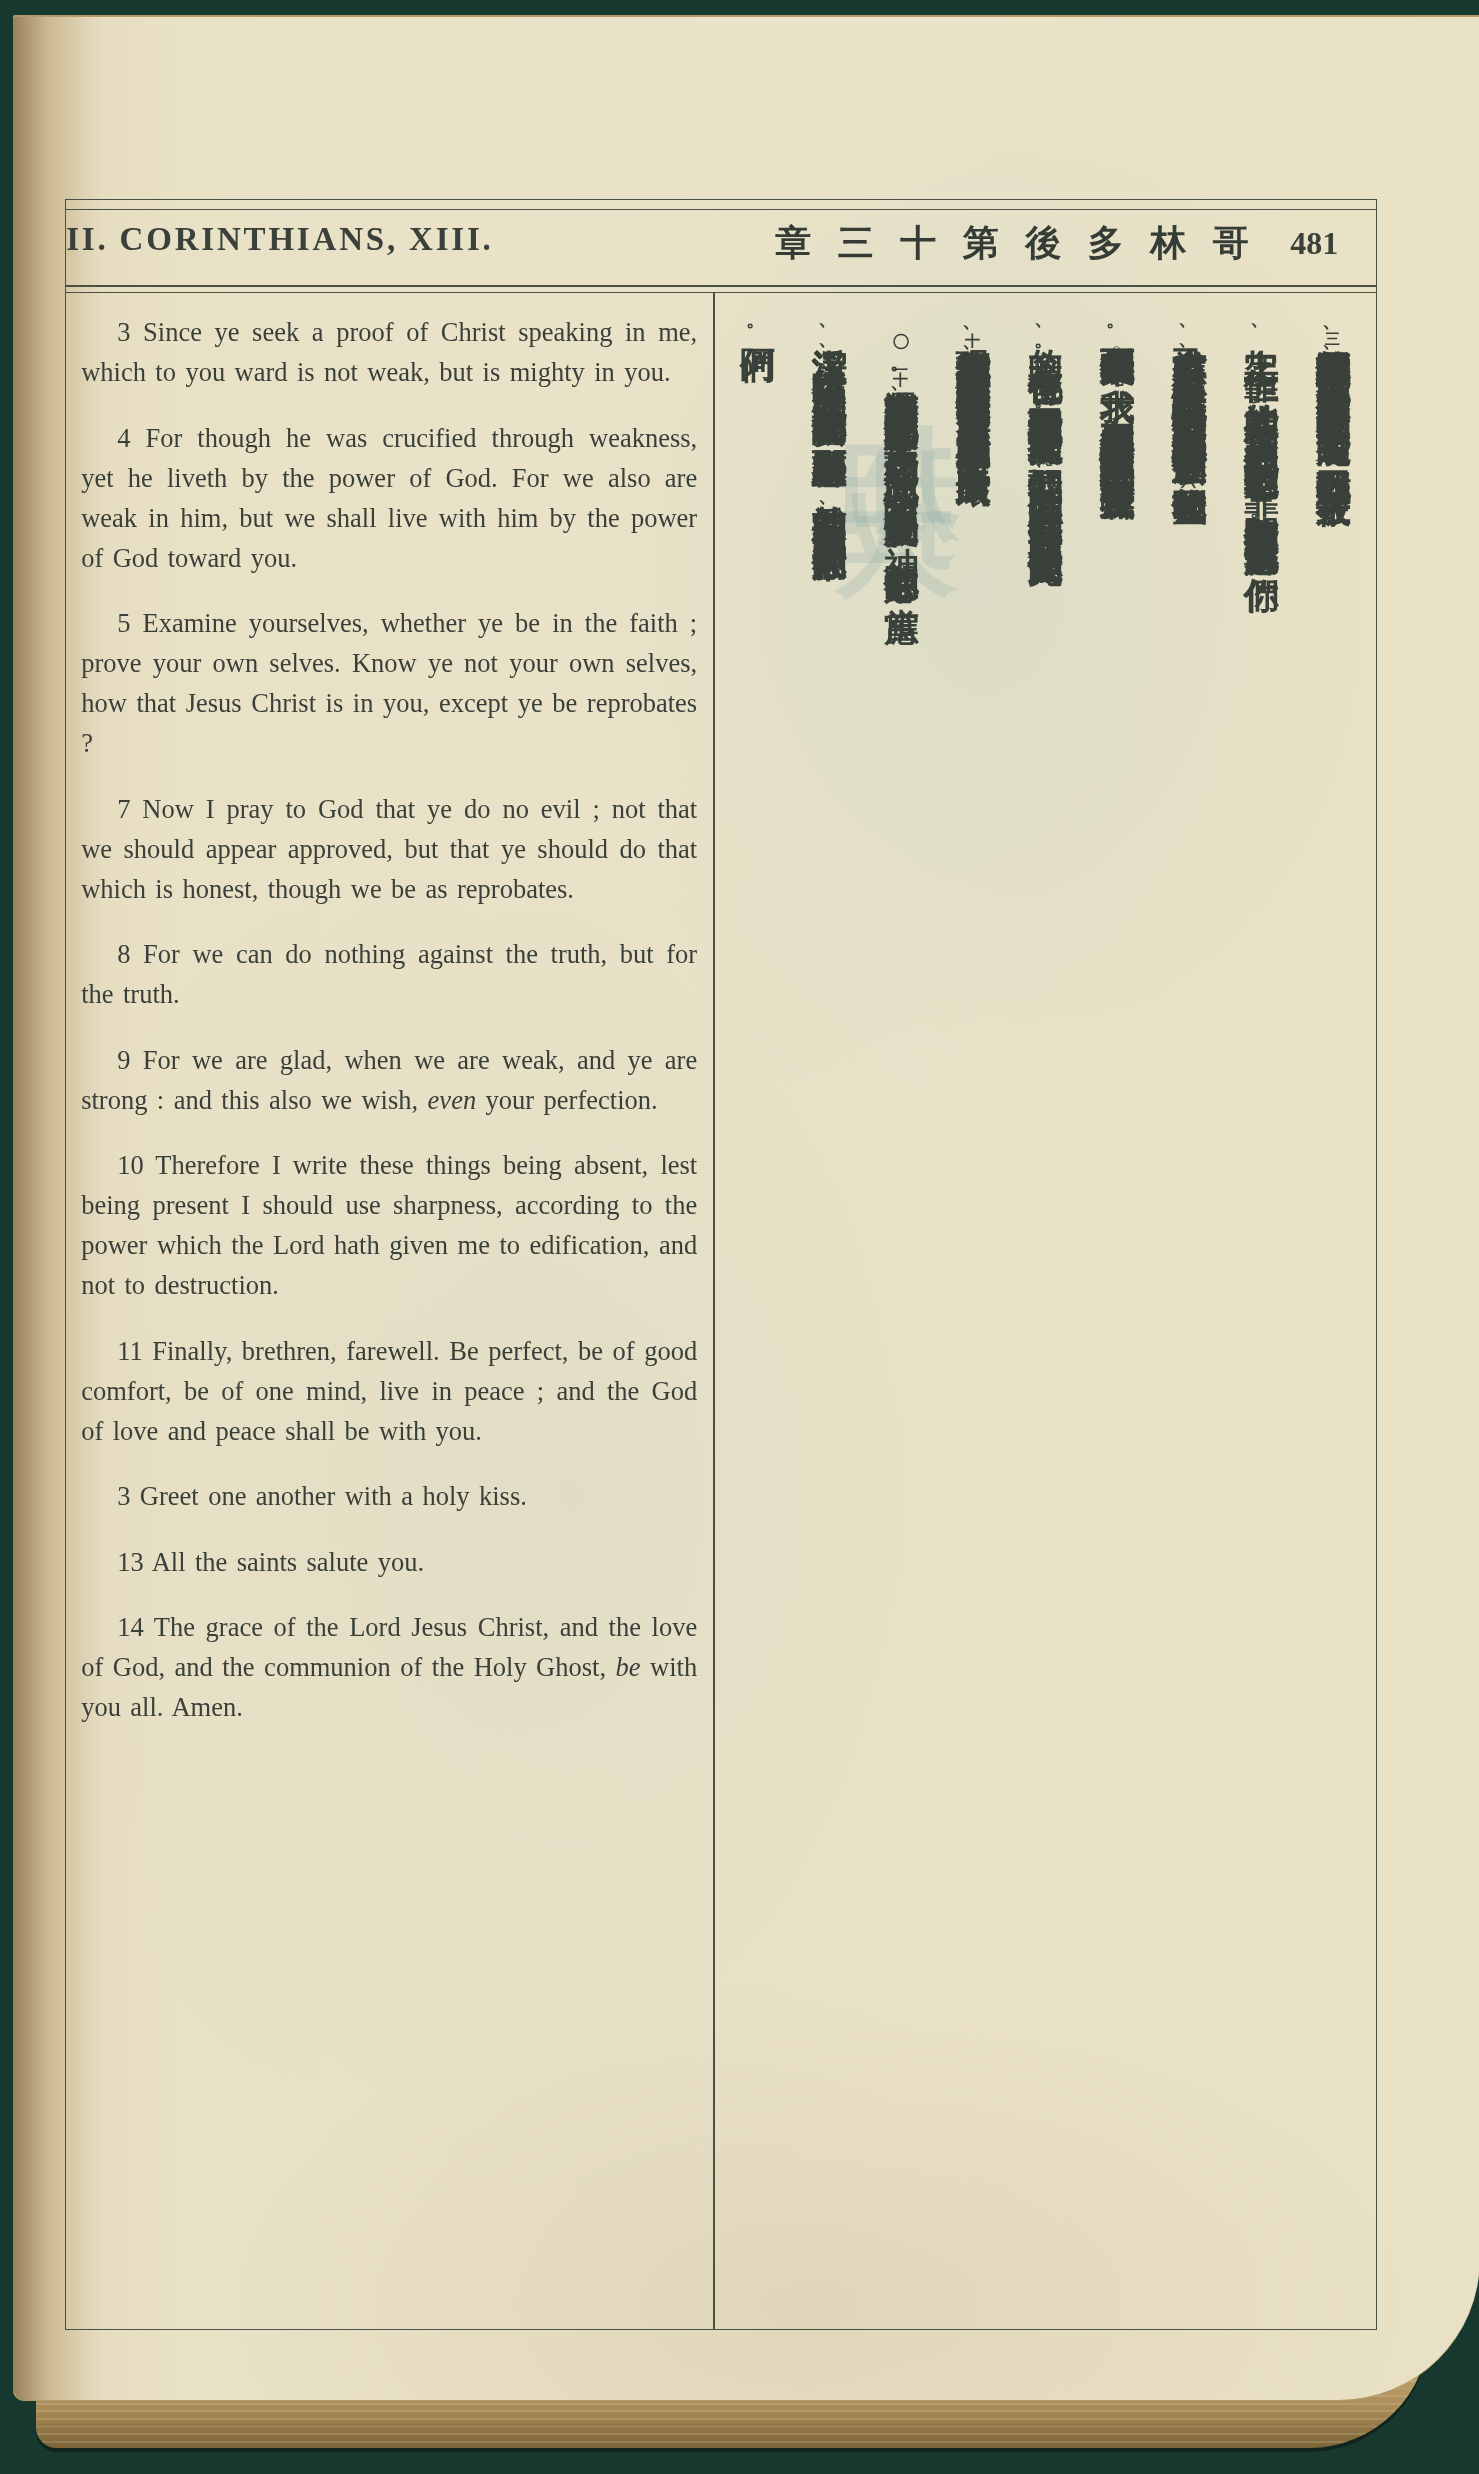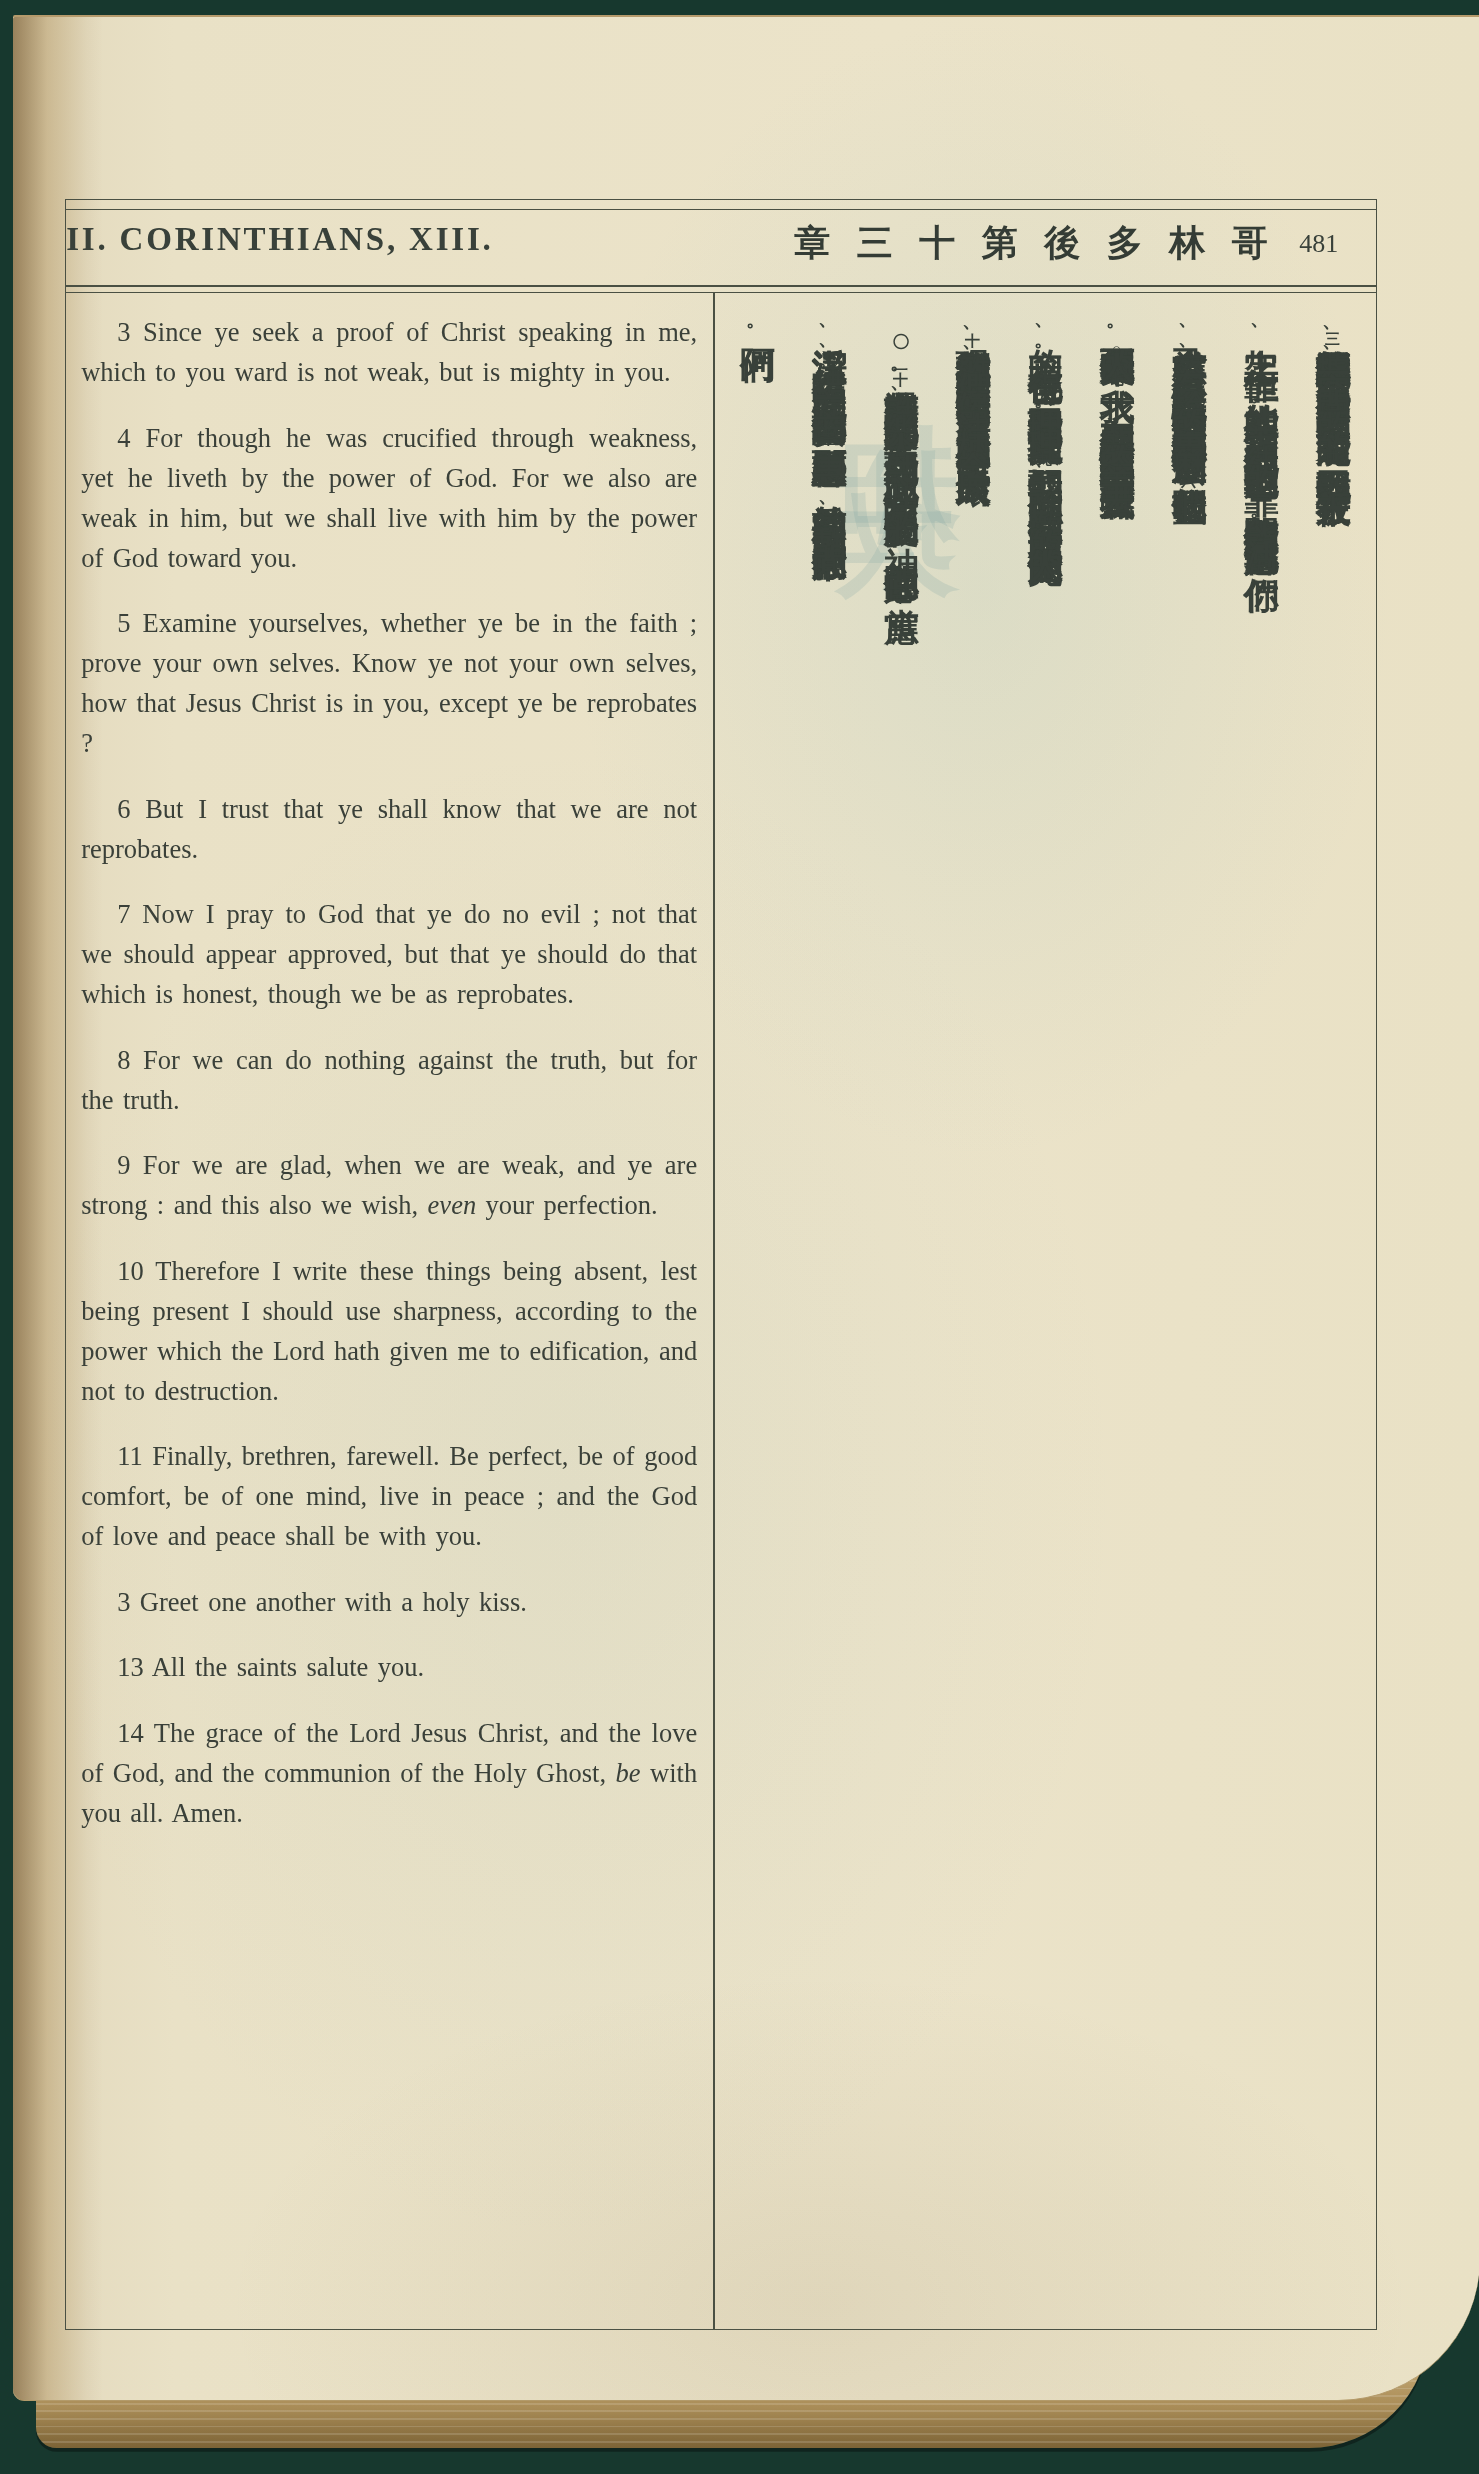--- a/index.html
+++ b/index.html
@@ -53,21 +53,21 @@
     font-size:33px;letter-spacing:2.8px;color:#39413a;font-weight:600;
   }
   .header-right{
     position:absolute;right:38px;top:19px;display:flex;align-items:center;justify-content:flex-end;
   }
   .header-zh{
     font-size:36px;font-weight:700;letter-spacing:26.5px;color:#343c35;
     font-family:"Liberation Serif",serif;
   }
   .header-pagenum{
-    font-size:26px;color:#39413a;margin-left:5px;font-weight:400;
+    font-size:32px;color:#39413a;margin-left:15px;font-weight:700;
   }
   
   .english-area{
     position:absolute;top:112px;left:15px;width:616px;
     font-size:26.5px;line-height:40px;color:#3a4039;
     word-spacing:2.8px;
   }
   .verse{margin:0 0 25.5px 0;text-indent:36px;text-align:justify;}
   .verse:last-child{margin-bottom:12px;}
   
@@ -111,21 +111,20 @@
       <span class="header-zh">章三十第後多林哥</span>
       <span class="header-pagenum">481</span>
     </div>
 
     <div class="ghost">加拉太</div>
 
     <div class="english-area">
         <p class="verse">3 Since ye seek a proof of Christ speaking in me, which to you ward is not weak, but is mighty in you.</p>
         <p class="verse">4 For though he was crucified through weakness, yet he liveth by the power of God.  For we also are weak in him, but we shall live with him by the power of God toward you.</p>
         <p class="verse">5 Examine yourselves, whether ye be in the faith ; prove your own selves.  Know ye not your own selves, how that Jesus Christ is in you, except ye be reprobates ?</p>
-        <p class="verse">6 But I trust that ye shall know that we are not reprobates.</p>
         <p class="verse">7 Now I pray to God that ye do no evil ; not that we should appear approved, but that ye should do that which is honest, though we be as reprobates.</p>
         <p class="verse">8 For we can do nothing against the truth, but for the truth.</p>
         <p class="verse">9 For we are glad, when we are weak, and ye are strong : and this also we wish, <i>even</i> your perfection.</p>
         <p class="verse">10 Therefore I write these things being absent, lest being present I should use sharpness, according to the power which the Lord hath given me to edification, and not to destruction.</p>
         <p class="verse">11 Finally, brethren, farewell.  Be perfect, be of good comfort, be of one mind, live in peace ; and the God of love and peace shall be with you.</p>
         <p class="verse">3 Greet one another with a holy kiss.</p>
         <p class="verse">13 All the saints salute you.</p>
         <p class="verse">14 The grace of the Lord Jesus Christ, and the love of God, and the communion of the Holy Ghost, <i>be</i> with you all.  Amen.</p>
       </div>
     <div class="chinese-area">

